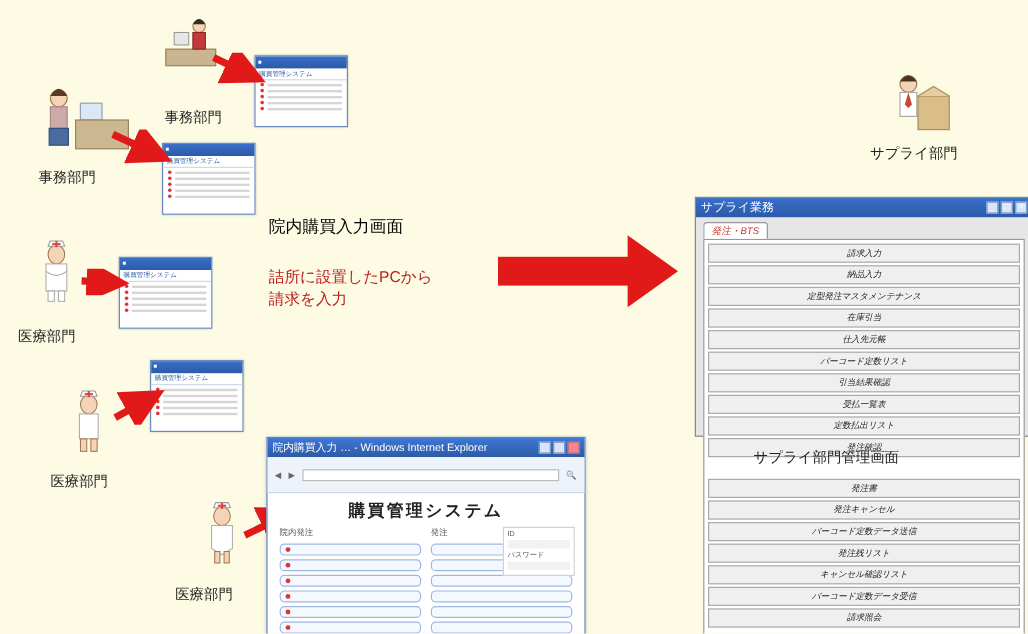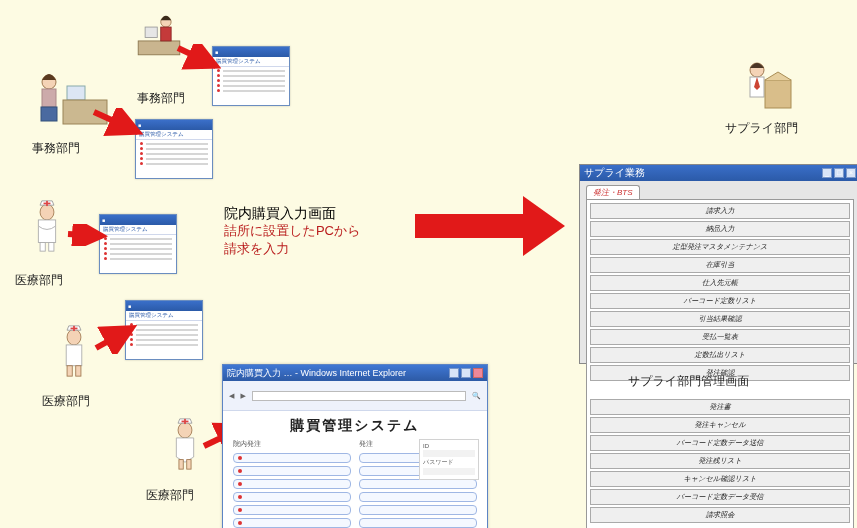--- a/index.html
+++ b/index.html
@@ -364,21 +364,21 @@
 
 <svg class="abs" style="left:200px; top:418px; width:56px; height:34px;">
   <defs>
       <marker id="ah5" markerWidth="6" markerHeight="6" refX="5" refY="3" orient="auto">
         <path d="M0,0 L6,3 L0,6 Z" fill="#e11919"></path>
       </marker>
     </defs>
   <line x1="4" y1="28" x2="46" y2="8" stroke="#e11919" stroke-width="6" marker-end="url(#ah5)"></line>
 </svg>
 
-<div class="abs title-text" style="left:224px; top:205px;">院内購買入力画面</div>
+<div class="abs title-text" style="left:224px; top:180px;">院内購買入力画面</div>
 <div class="abs desc-text" style="left:224px; top:222px;">詰所に設置したPCから</div>
 <div class="abs desc-text" style="left:224px; top:240px;">請求を入力</div>
 
 <div class="abs big-arrow" style="left:415px; top:196px;">
   <div class="ba-shaft"></div>
   <div class="ba-head"></div>
 </div>
 
 <div class="abs big-window" style="left:222px; top:335px;">
   <div class="bw-title">

